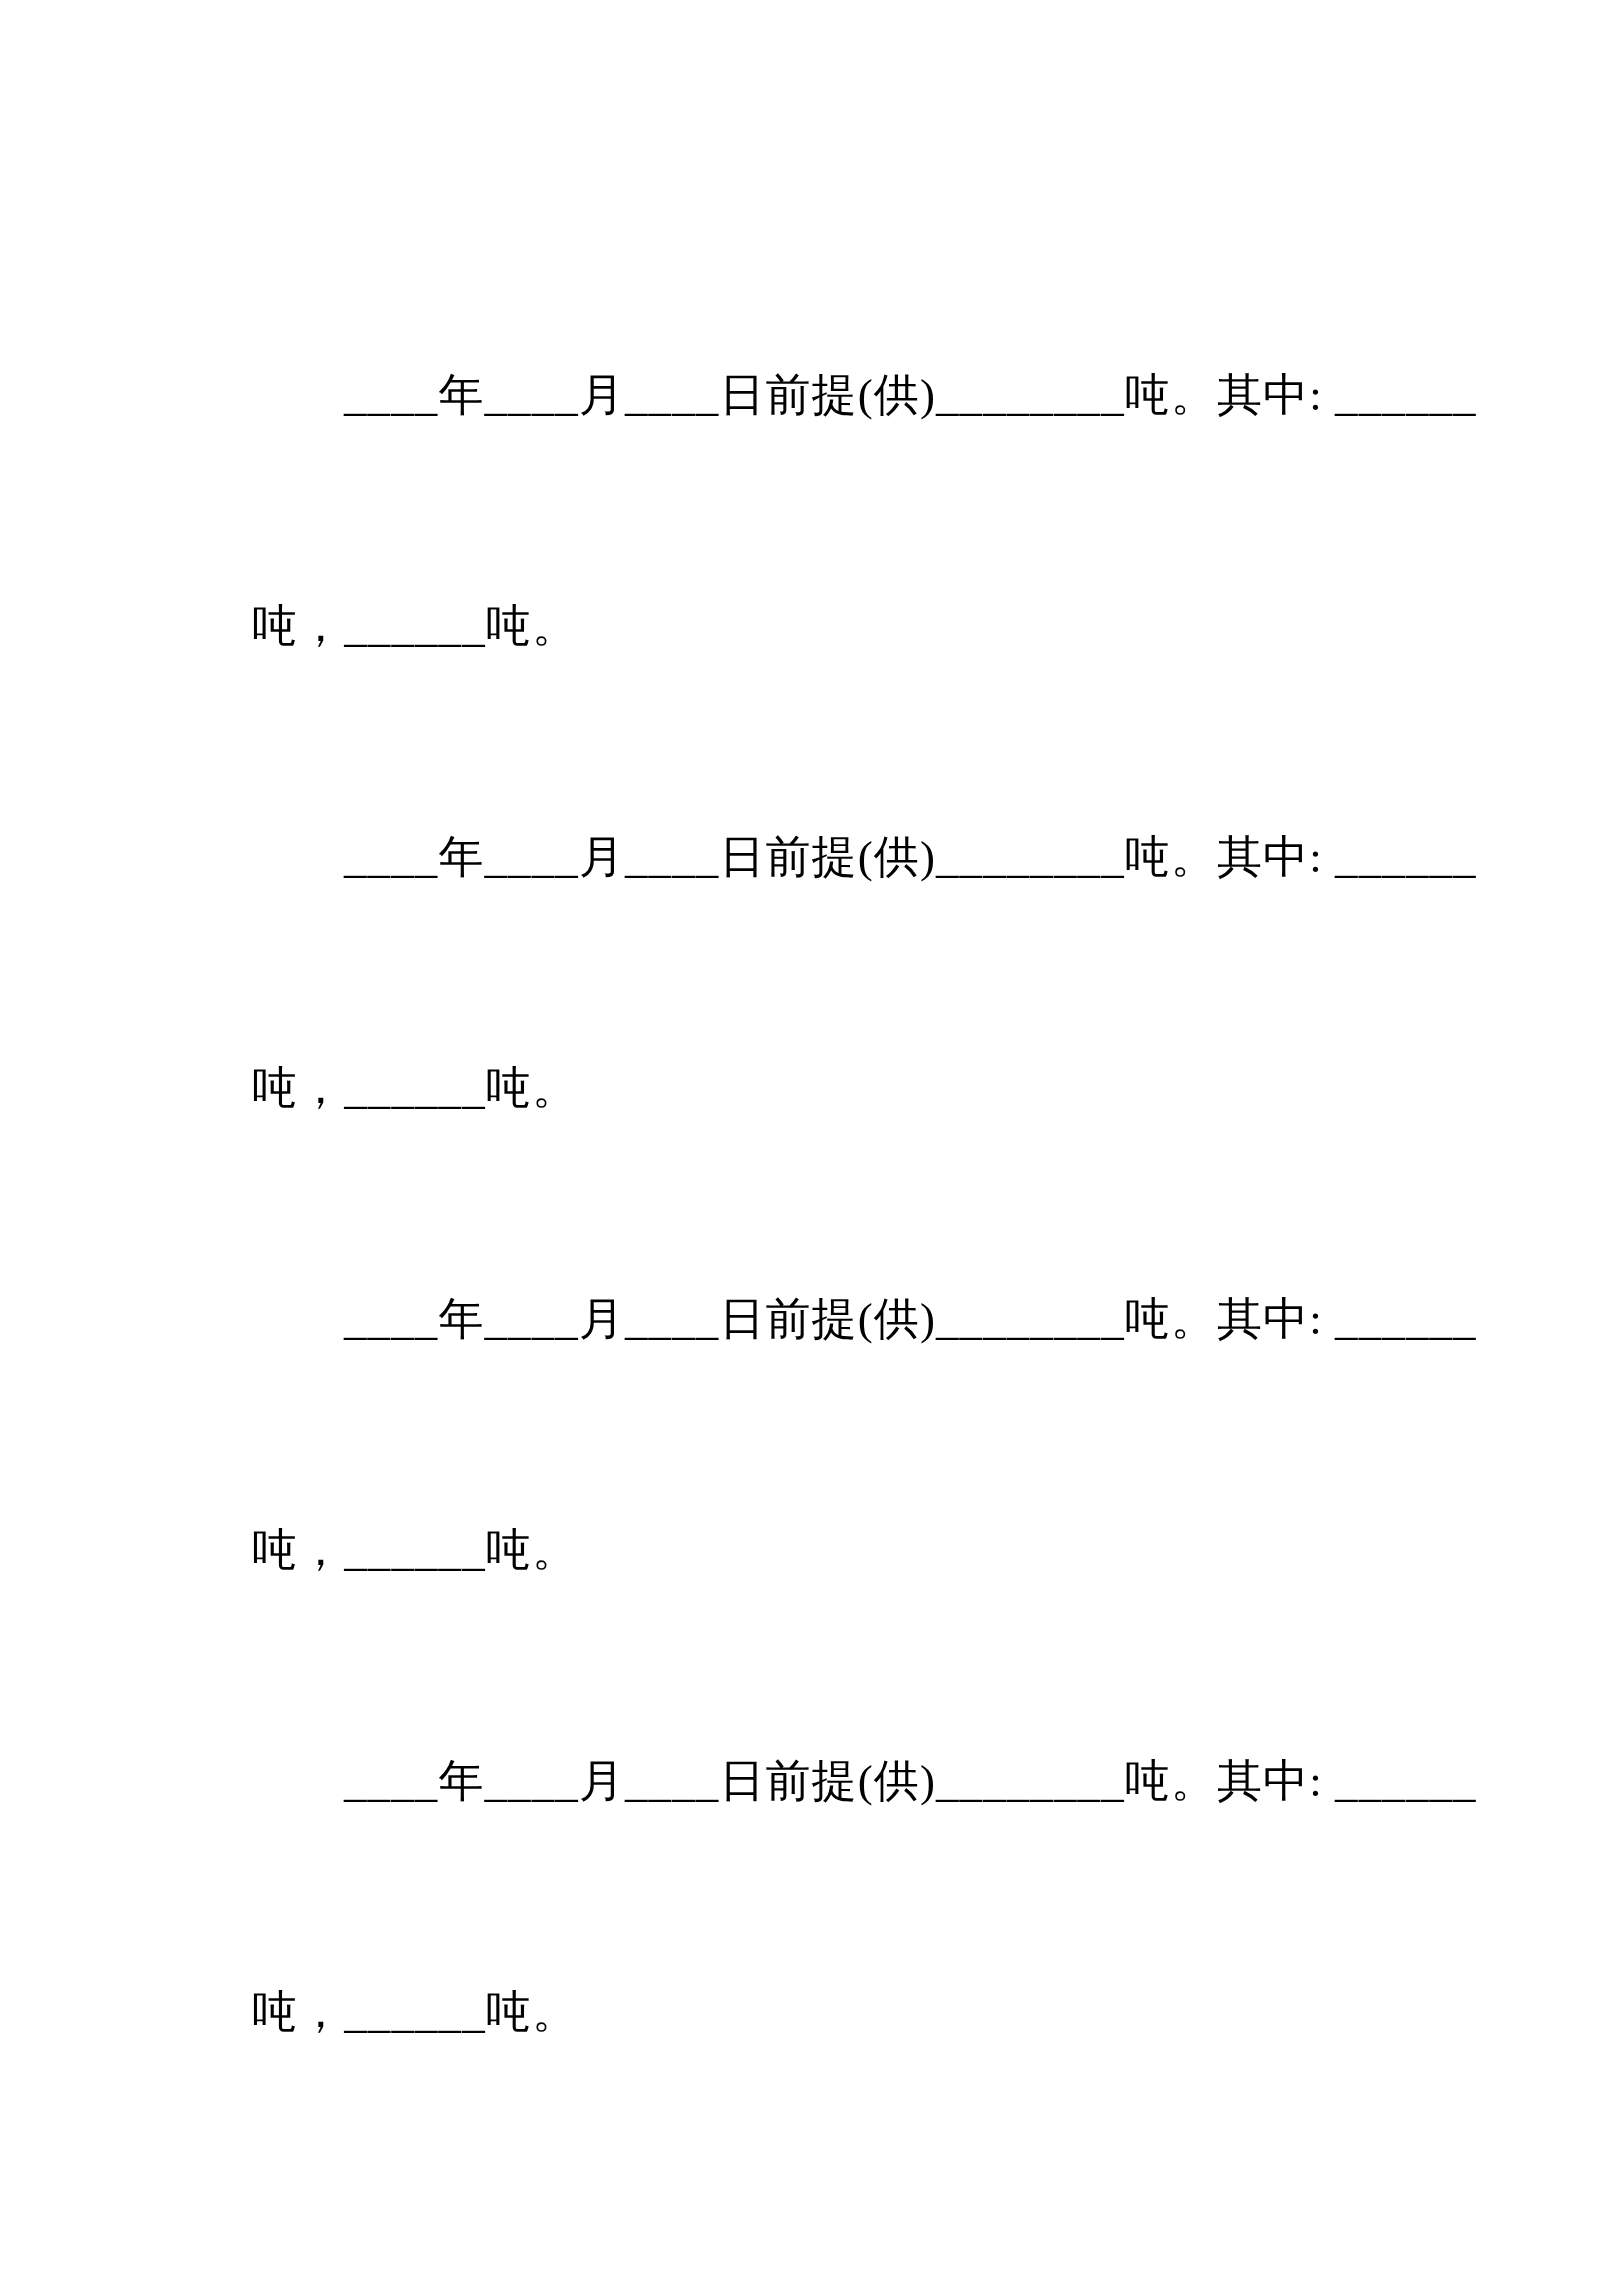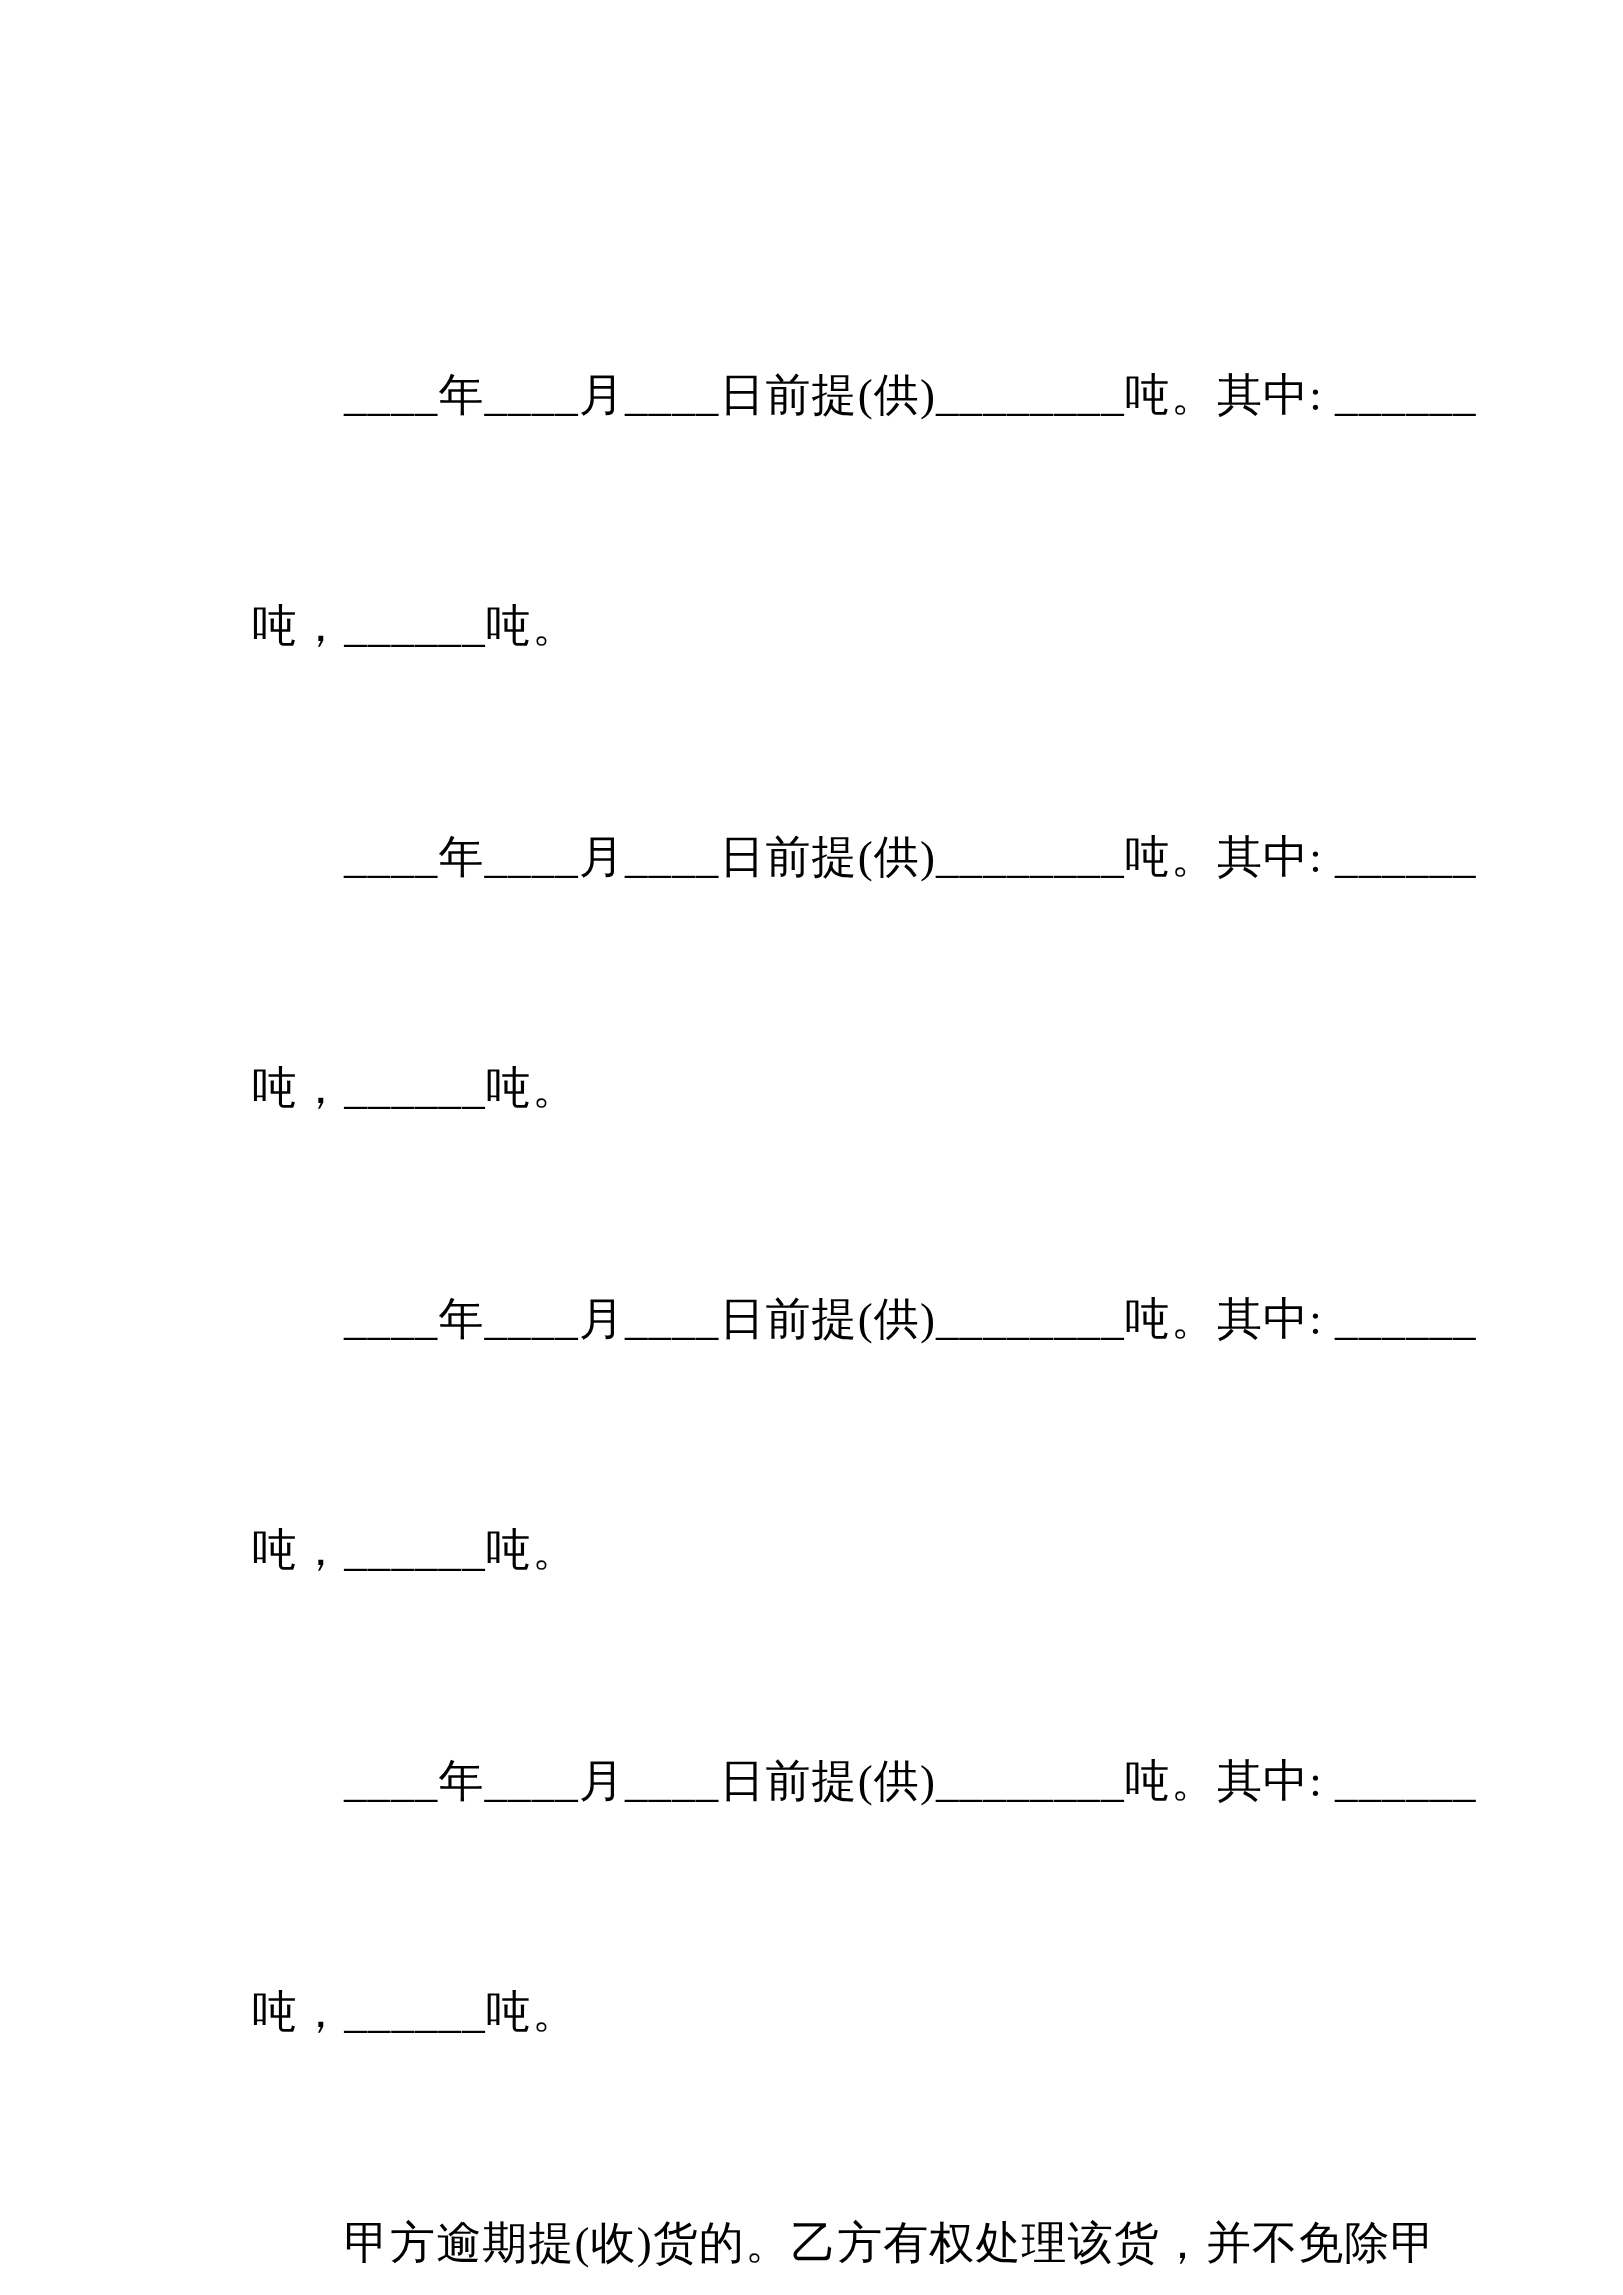--- a/index.html
+++ b/index.html
@@ -39,21 +39,20 @@
 <div class="page">
   <div class="body-text">
     <div class="line indent">____年____月____日前提(供)________吨。其中: ______</div>
     <div class="line">吨，______吨。</div>
     <div class="line indent">____年____月____日前提(供)________吨。其中: ______</div>
     <div class="line">吨，______吨。</div>
     <div class="line indent">____年____月____日前提(供)________吨。其中: ______</div>
     <div class="line">吨，______吨。</div>
     <div class="line indent">____年____月____日前提(供)________吨。其中: ______</div>
     <div class="line">吨，______吨。</div>
-    <div class="line indent">甲方逾期提(收)货的。乙方有权处理该货，并不免除甲</div>
     
     
     
     
     
     
     
     
     
     

